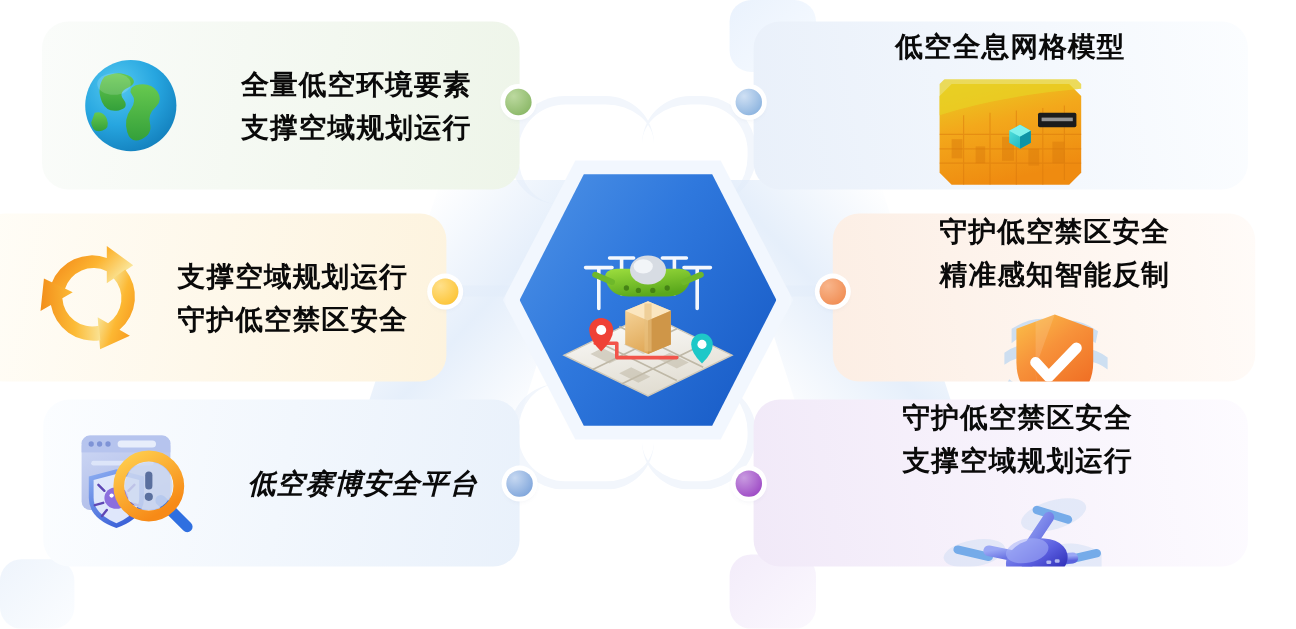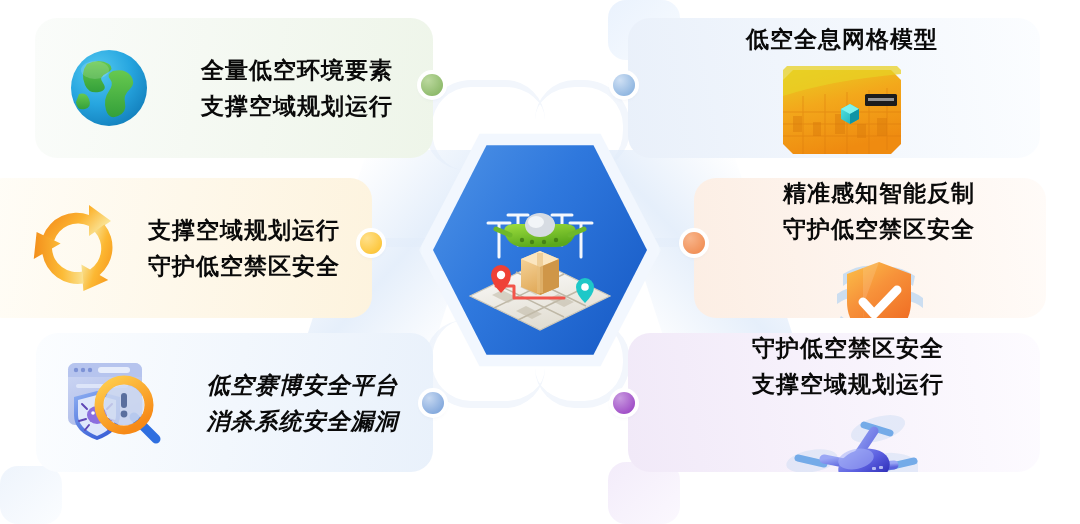--- a/index.html
+++ b/index.html
@@ -286,22 +286,22 @@
       <div class="card-text" style="padding-right:16px">
         <div class="card-line">支撑空域规划运行</div>
         <div class="card-line">守护低空禁区安全</div>
       </div>
     </div>
   </div>
 
   <div class="card card-c4">
     <div class="card-inner icon-right" style="padding-left:22px;padding-right:4px">
       <div class="card-text">
+        <div class="card-line">守护低空禁区安全</div>
         <div class="card-line">精准感知智能反制</div>
-        <div class="card-line">守护低空禁区安全</div>
       </div>
       <div class="card-icon" style="width:112px;height:112px">
         <svg viewBox="0 0 112 112" width="112" height="112">
           <defs>
             <linearGradient id="g-shield" x1="0" y1="0" x2="0.6" y2="1">
               <stop offset="0%" stop-color="#fbc24a"></stop>
               <stop offset="45%" stop-color="#f7923a"></stop>
               <stop offset="100%" stop-color="#ef6b22"></stop>
             </linearGradient>
           </defs>
@@ -361,21 +361,20 @@
           <circle cx="62" cy="52" r="25" fill="none" stroke="url(#g-mag)" stroke-width="9"></circle>
           <circle cx="62" cy="52" r="20" fill="#cfd9f0" opacity=".85"></circle>
           <g fill="#5a6f9e">
             <rect x="59" y="40" width="6" height="15" rx="3"></rect>
             <circle cx="62" cy="61" r="3.4"></circle>
           </g>
         </svg>
       </div>
       <div class="card-text">
         <div class="card-line">低空赛博安全平台</div>
-        <div class="card-line">消杀系统安全漏洞</div>
       </div>
     </div>
   </div>
 
   <div class="card card-c6">
     <div class="card-inner icon-right" style="padding-left:32px;padding-right:4px">
       <div class="card-text">
         <div class="card-line">守护低空禁区安全</div>
         <div class="card-line">支撑空域规划运行</div>
       </div>

